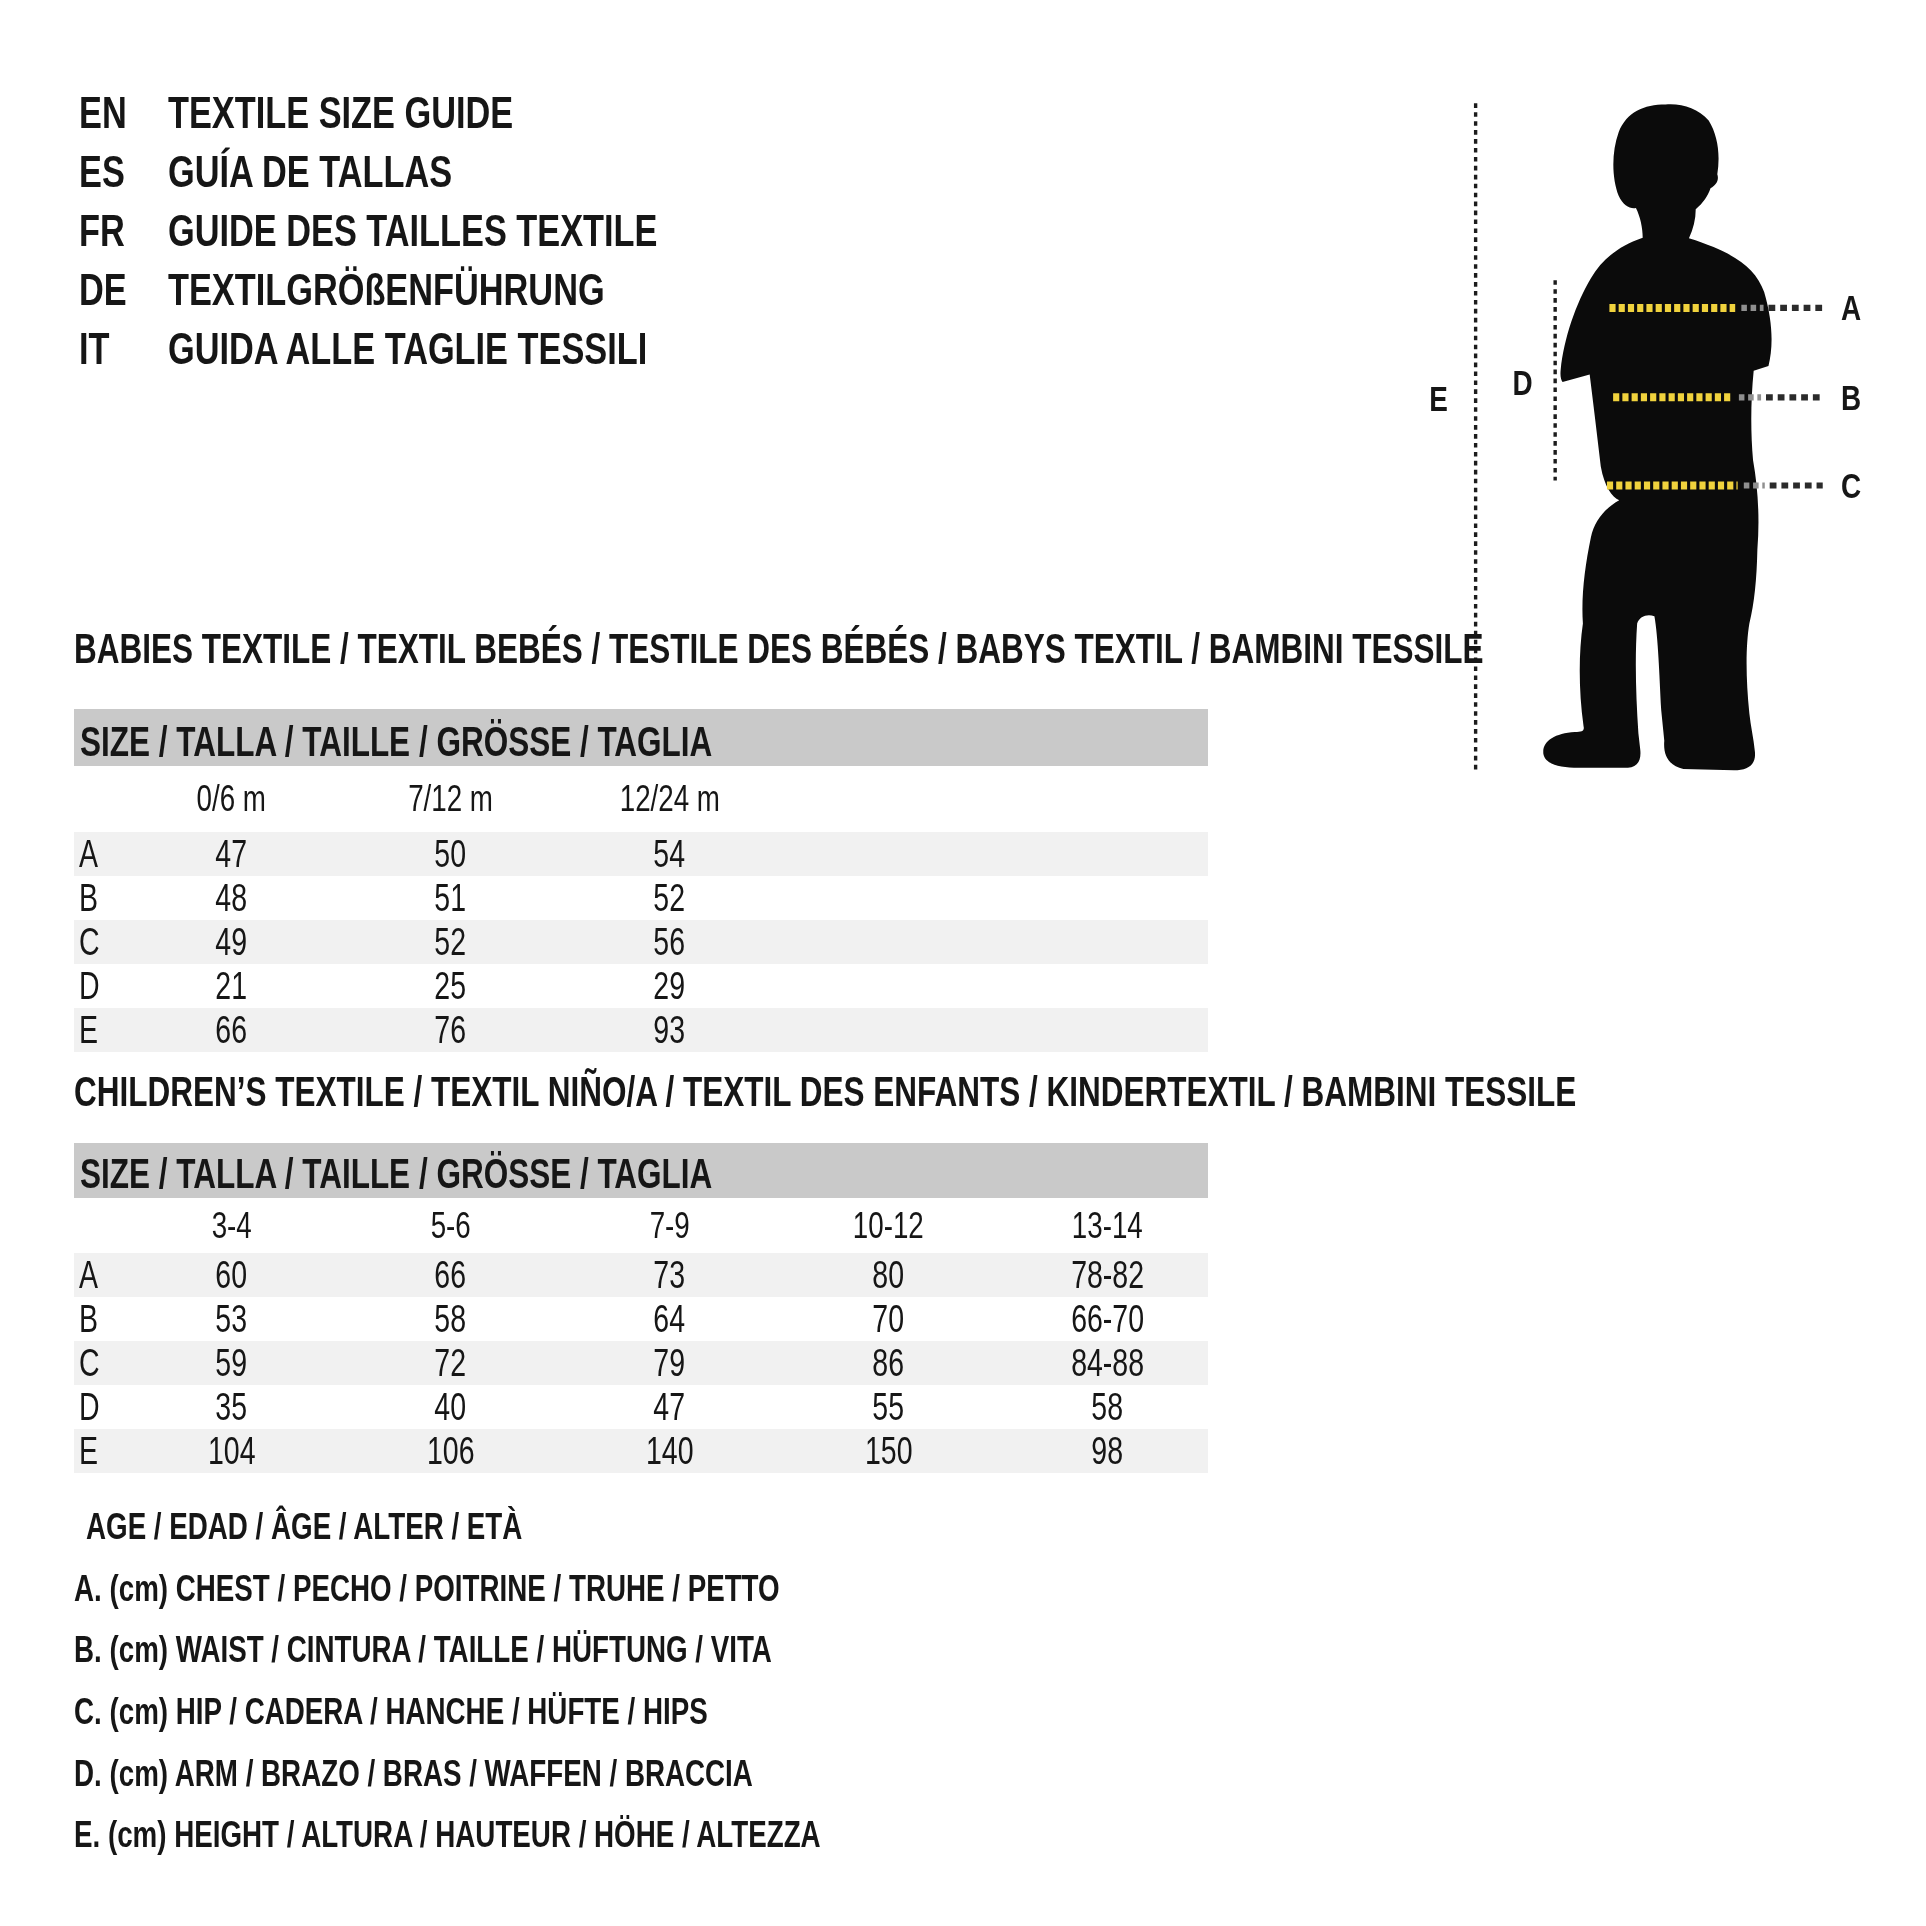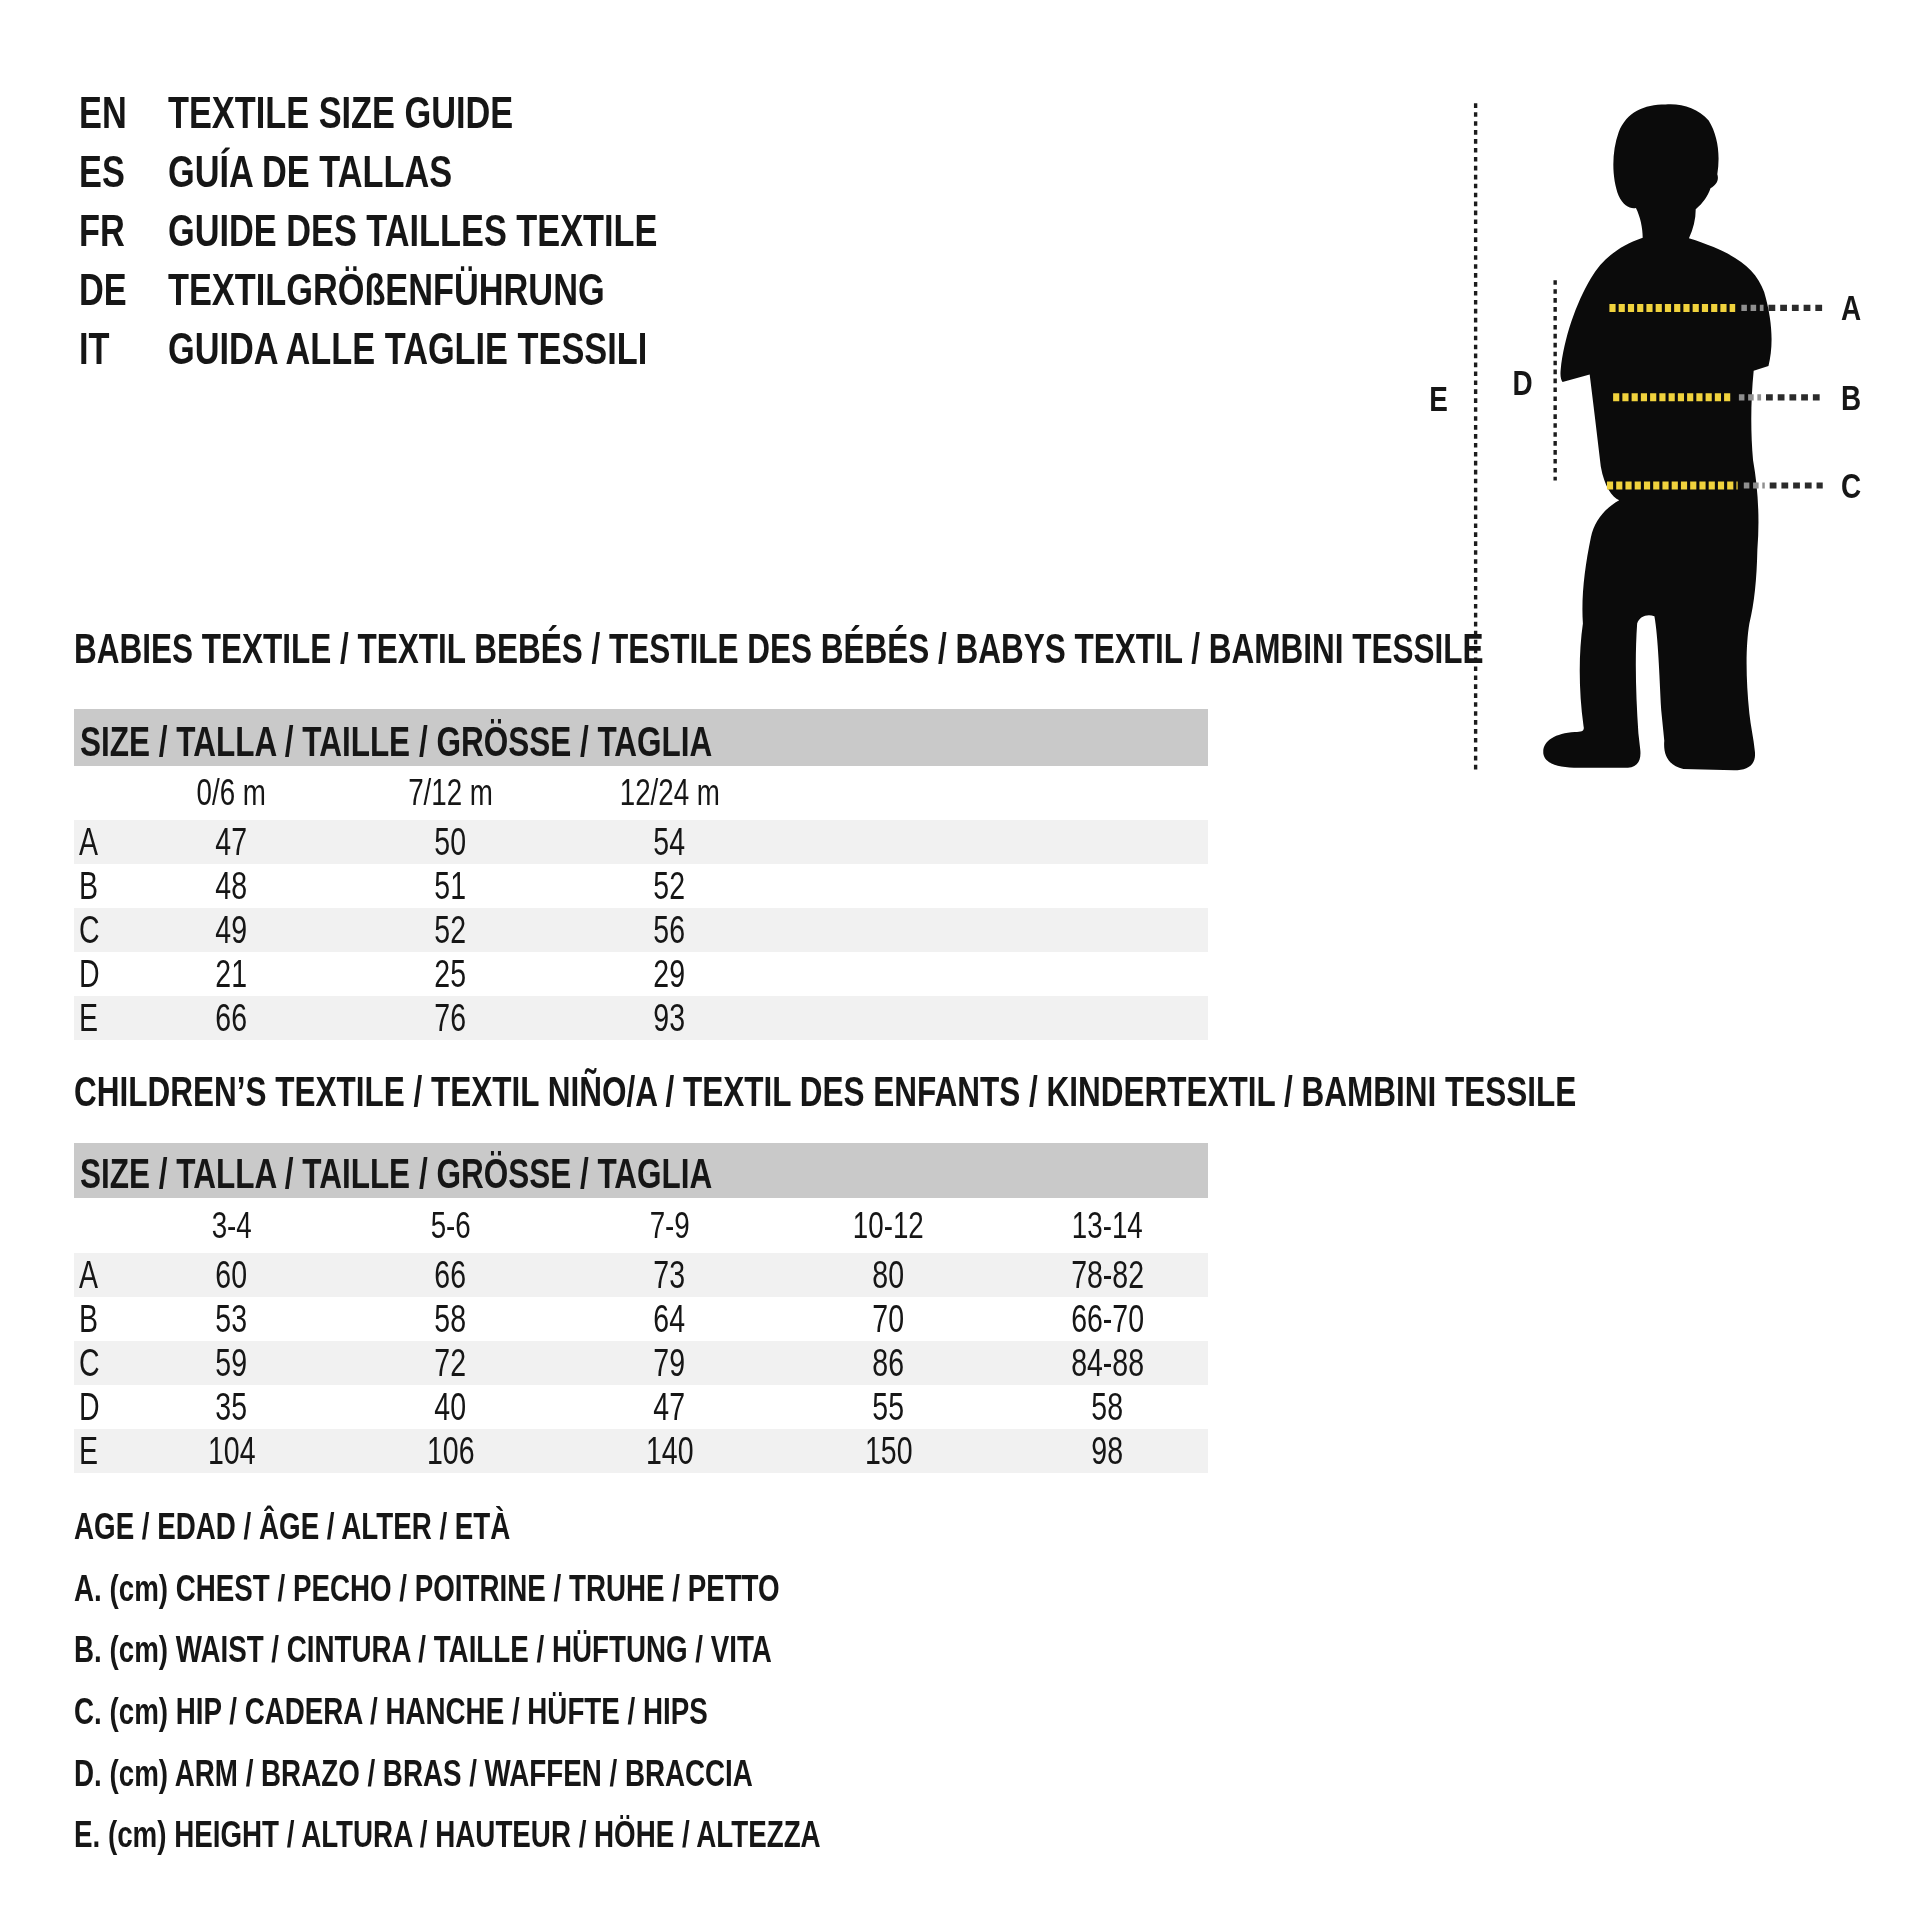--- a/index.html
+++ b/index.html
@@ -16,21 +16,21 @@
   .lang-code{position:absolute;left:0;top:0;}
   .lang-title{position:absolute;left:89px;top:0;}
 
   
   .sec-head{position:absolute;left:74px;height:49px;line-height:49px;font-size:42px;font-weight:700;}
 
   
   .tbl{position:absolute;left:74px;width:1134px;}
   .size-bar{height:57px;background:#c9c9c9;display:flex;align-items:flex-end;padding-left:6.2px;
             font-size:42px;font-weight:700;}
-  .hdr-row{height:54px;display:grid;align-items:center;font-size:37px;font-weight:400;}
+  .hdr-row{height:66px;display:grid;align-items:center;font-size:37px;font-weight:400;}
   .data-row{height:44px;display:grid;align-items:center;font-size:38px;font-weight:400;}
   .grid-b{grid-template-columns:48px repeat(3,219px);}
   .grid-c{grid-template-columns:48px repeat(5,219px);}
   .stripe{background:#f1f1f1;}
   .cell-c{text-align:center;}
   .cell-l{padding-left:5px;text-align:left;}
 
   
   .legend-row{position:absolute;left:74px;height:62px;line-height:62px;font-size:37px;font-weight:700;}
 
@@ -241,21 +241,21 @@
       <span class="cell-l"><span class="cx ox-l">E</span></span>
       <span class="cell-c"><span class="cx ox-c">104</span></span>
       <span class="cell-c"><span class="cx ox-c">106</span></span>
       <span class="cell-c"><span class="cx ox-c">140</span></span>
       <span class="cell-c"><span class="cx ox-c">150</span></span>
       <span class="cell-c"><span class="cx ox-c">98</span></span>
     </div>
   </div>
 
   <div>
-    <div class="legend-row" style="top:1496px;">
+    <div class="legend-row" style="top:1496px;margin-left:12px;">
       <span class="cx ox-l">AGE / EDAD / ÂGE / ALTER / ETÀ</span></div>
     <div class="legend-row" style="top:1558px;">
       <span class="cx ox-l">A. (cm) CHEST / PECHO / POITRINE / TRUHE / PETTO</span></div>
     <div class="legend-row" style="top:1619px;">
       <span class="cx ox-l">B. (cm) WAIST / CINTURA / TAILLE / HÜFTUNG / VITA</span></div>
     <div class="legend-row" style="top:1681px;">
       <span class="cx ox-l">C. (cm) HIP / CADERA / HANCHE / HÜFTE / HIPS</span></div>
     <div class="legend-row" style="top:1743px;">
       <span class="cx ox-l">D. (cm) ARM / BRAZO / BRAS / WAFFEN / BRACCIA</span></div>
     <div class="legend-row" style="top:1804px;">

